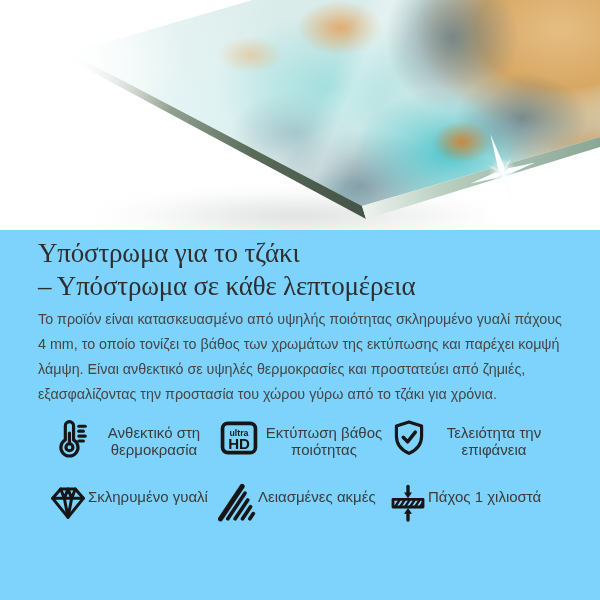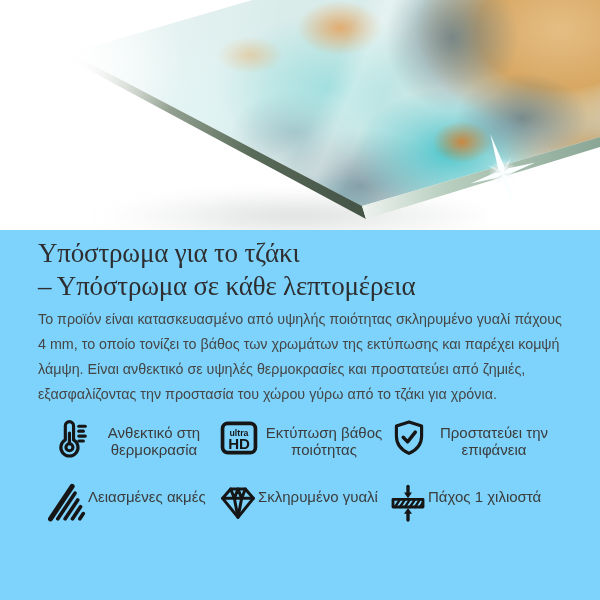--- a/index.html
+++ b/index.html
@@ -128,46 +128,46 @@
         <span class="feature-label">Εκτύπωση βάθος ποιότητας</span>
       </div>
 
       <div class="feature">
         <div class="icon-box">
           <svg class="ic" width="42" height="42" viewBox="0 0 24 24">
             <path d="M12 2.8 L19.2 5.2 V10.8 C19.2 15.7 16.2 18.9 12 20.8 C7.8 18.9 4.8 15.7 4.8 10.8 V5.2 Z"></path>
             <path d="M8.7 11.6 L11.2 14.2 L15.6 8.6" stroke-width="2"></path>
           </svg>
         </div>
-        <span class="feature-label">Προστατεύει την επιφάνεια</span>
+        <span class="feature-label">Τελειότητα την επιφάνεια</span>
+      </div>
+
+      <div class="feature">
+        <div class="icon-box">
+          <svg class="ic" width="40" height="40" viewBox="0 0 24 24" stroke-width="1.7">
+            <path d="M2.8 9.2 L7.6 3.6 H16.4 L21.2 9.2 L12 20.6 Z"></path>
+            <line x1="2.8" y1="9.2" x2="21.2" y2="9.2"></line>
+            <path d="M7.6 3.6 L9.8 9.2 L12 3.6 L14.2 9.2 L16.4 3.6"></path>
+            <path d="M9.8 9.2 L12 20.6 L14.2 9.2"></path>
+          </svg>
+        </div>
+        <span class="feature-label">Σκληρυμένο γυαλί</span>
       </div>
 
       <div class="feature">
         <div class="icon-box">
           <svg class="ic" width="40" height="40" viewBox="0 0 24 24" stroke-linecap="butt">
             <line x1="1.5" y1="21.5" x2="14.5" y2="2" stroke-width="3"></line>
             <line x1="5.9" y1="21.5" x2="16.17" y2="6.09" stroke-width="2.2"></line>
             <line x1="10.3" y1="21.5" x2="17.85" y2="10.17" stroke-width="2.2"></line>
             <line x1="14.7" y1="21.5" x2="19.53" y2="14.26" stroke-width="2.2"></line>
             <line x1="19.1" y1="21.5" x2="21.2" y2="18.34" stroke-width="2.2"></line>
           </svg>
         </div>
         <span class="feature-label">Λειασμένες ακμές</span>
-      </div>
-
-      <div class="feature">
-        <div class="icon-box">
-          <svg class="ic" width="40" height="40" viewBox="0 0 24 24" stroke-width="1.7">
-            <path d="M2.8 9.2 L7.6 3.6 H16.4 L21.2 9.2 L12 20.6 Z"></path>
-            <line x1="2.8" y1="9.2" x2="21.2" y2="9.2"></line>
-            <path d="M7.6 3.6 L9.8 9.2 L12 3.6 L14.2 9.2 L16.4 3.6"></path>
-            <path d="M9.8 9.2 L12 20.6 L14.2 9.2"></path>
-          </svg>
-        </div>
-        <span class="feature-label">Σκληρυμένο γυαλί</span>
       </div>
 
       <div class="feature">
         <div class="icon-box">
           <svg class="ic" width="40" height="40" viewBox="0 0 24 24">
             <rect x="3" y="9.8" width="18" height="4.6" stroke-width="1.7"></rect>
             <g stroke-width="1.4">
               <line x1="4.2" y1="14.4" x2="7.2" y2="9.8"></line>
               <line x1="7.2" y1="14.4" x2="10.2" y2="9.8"></line>
               <line x1="10.2" y1="14.4" x2="13.2" y2="9.8"></line>

